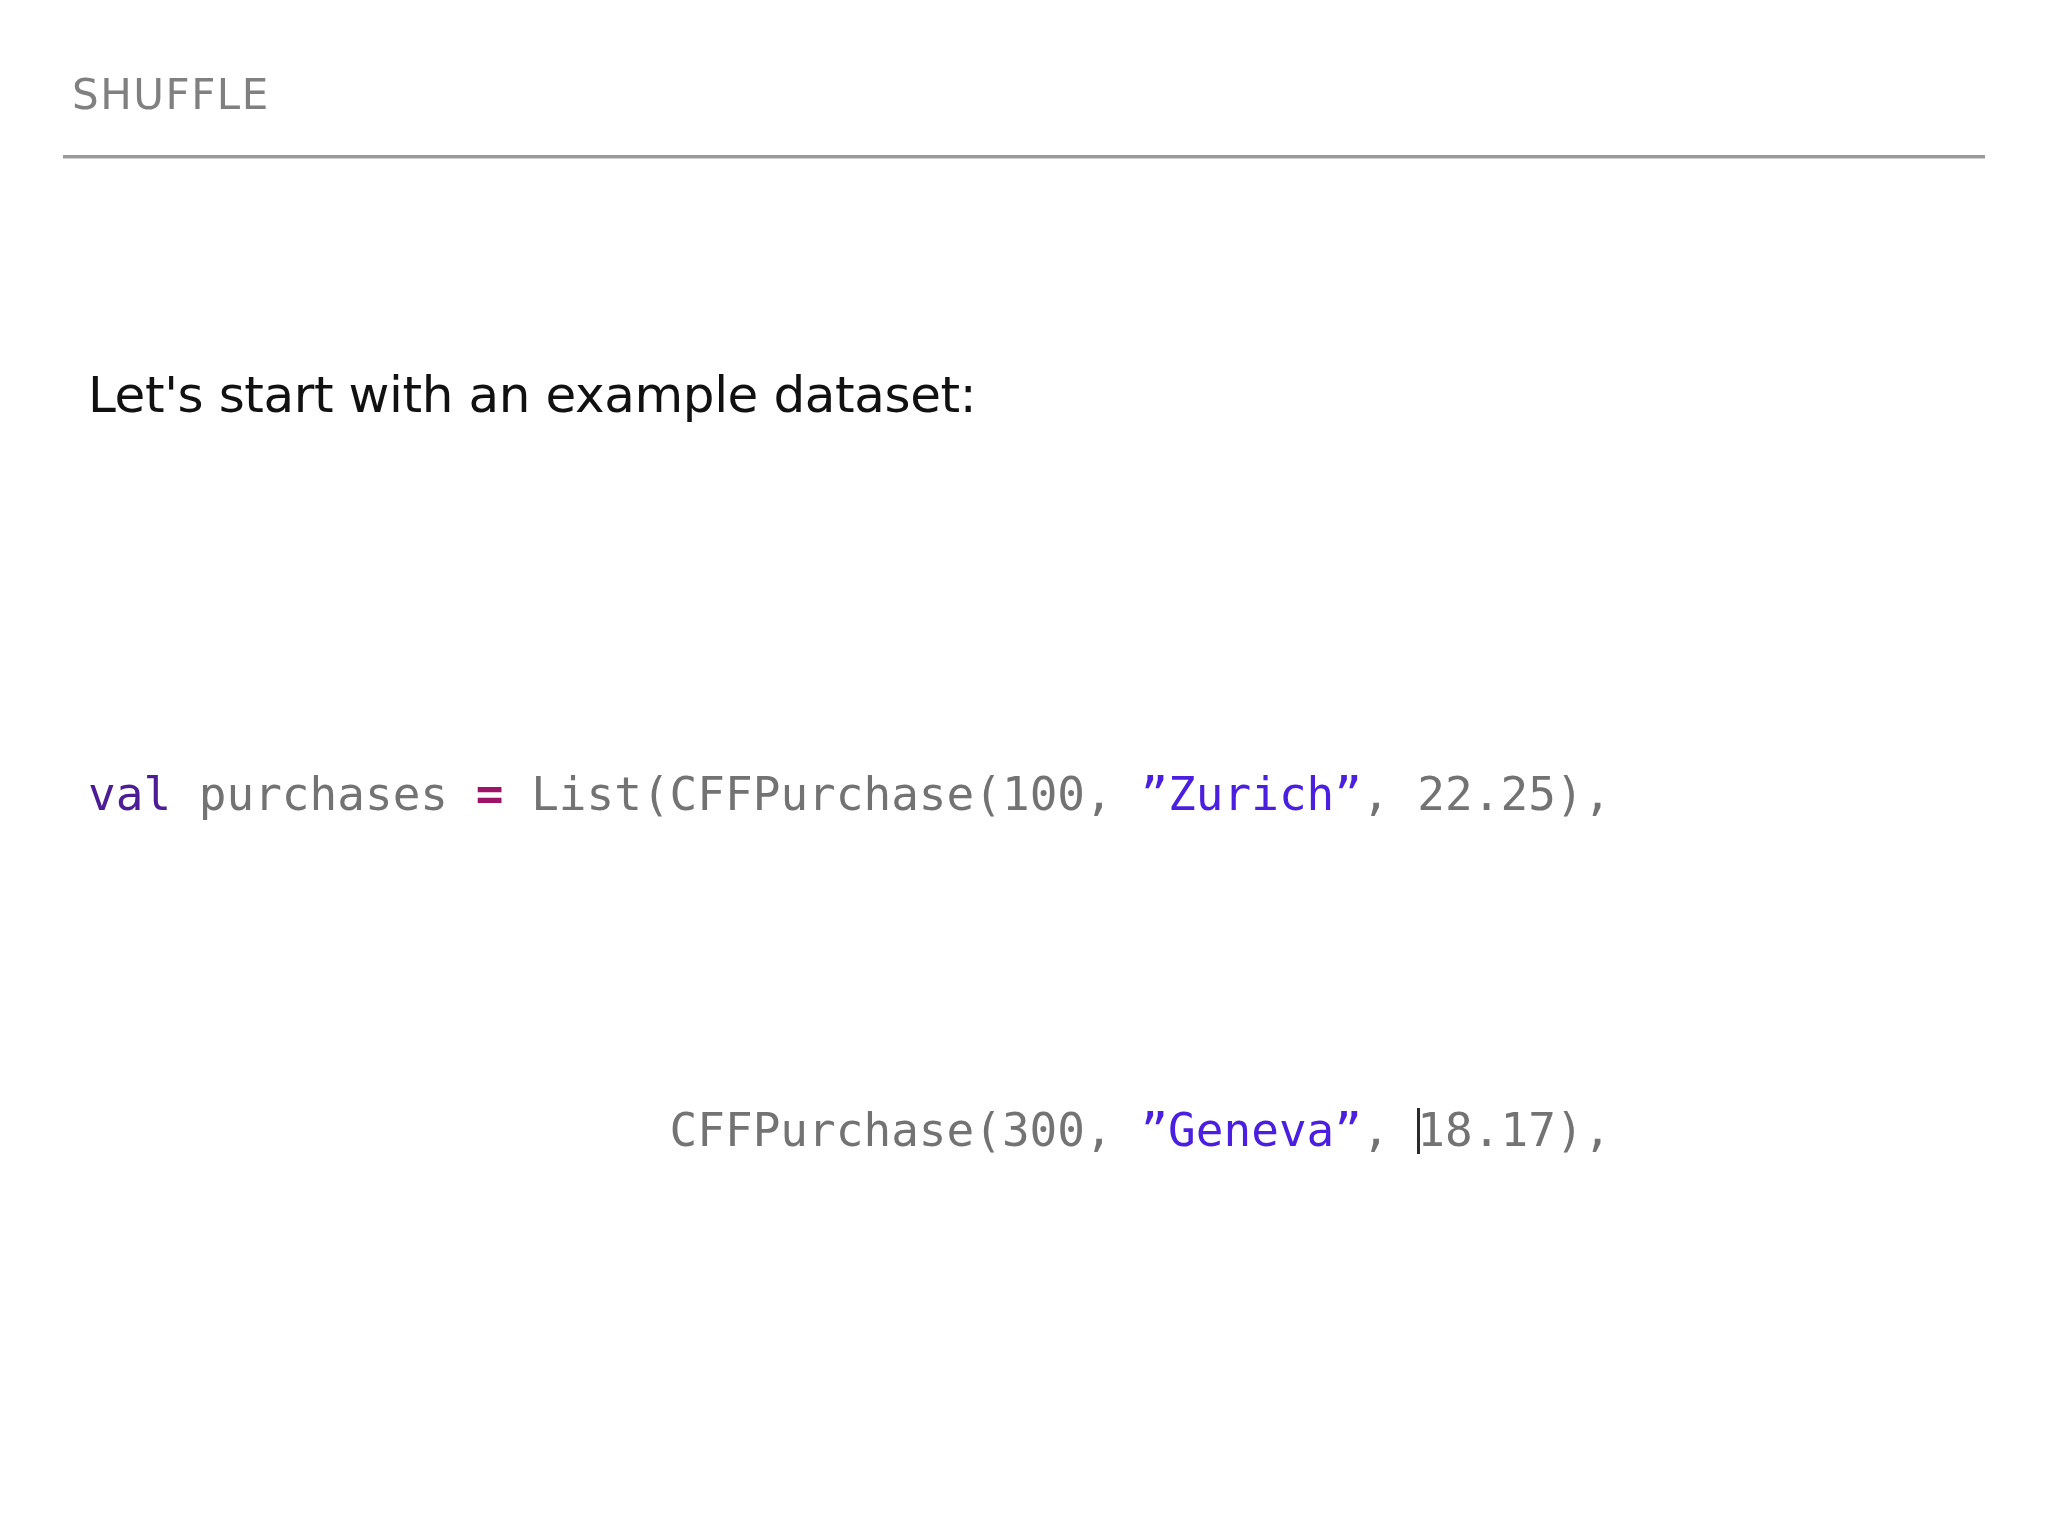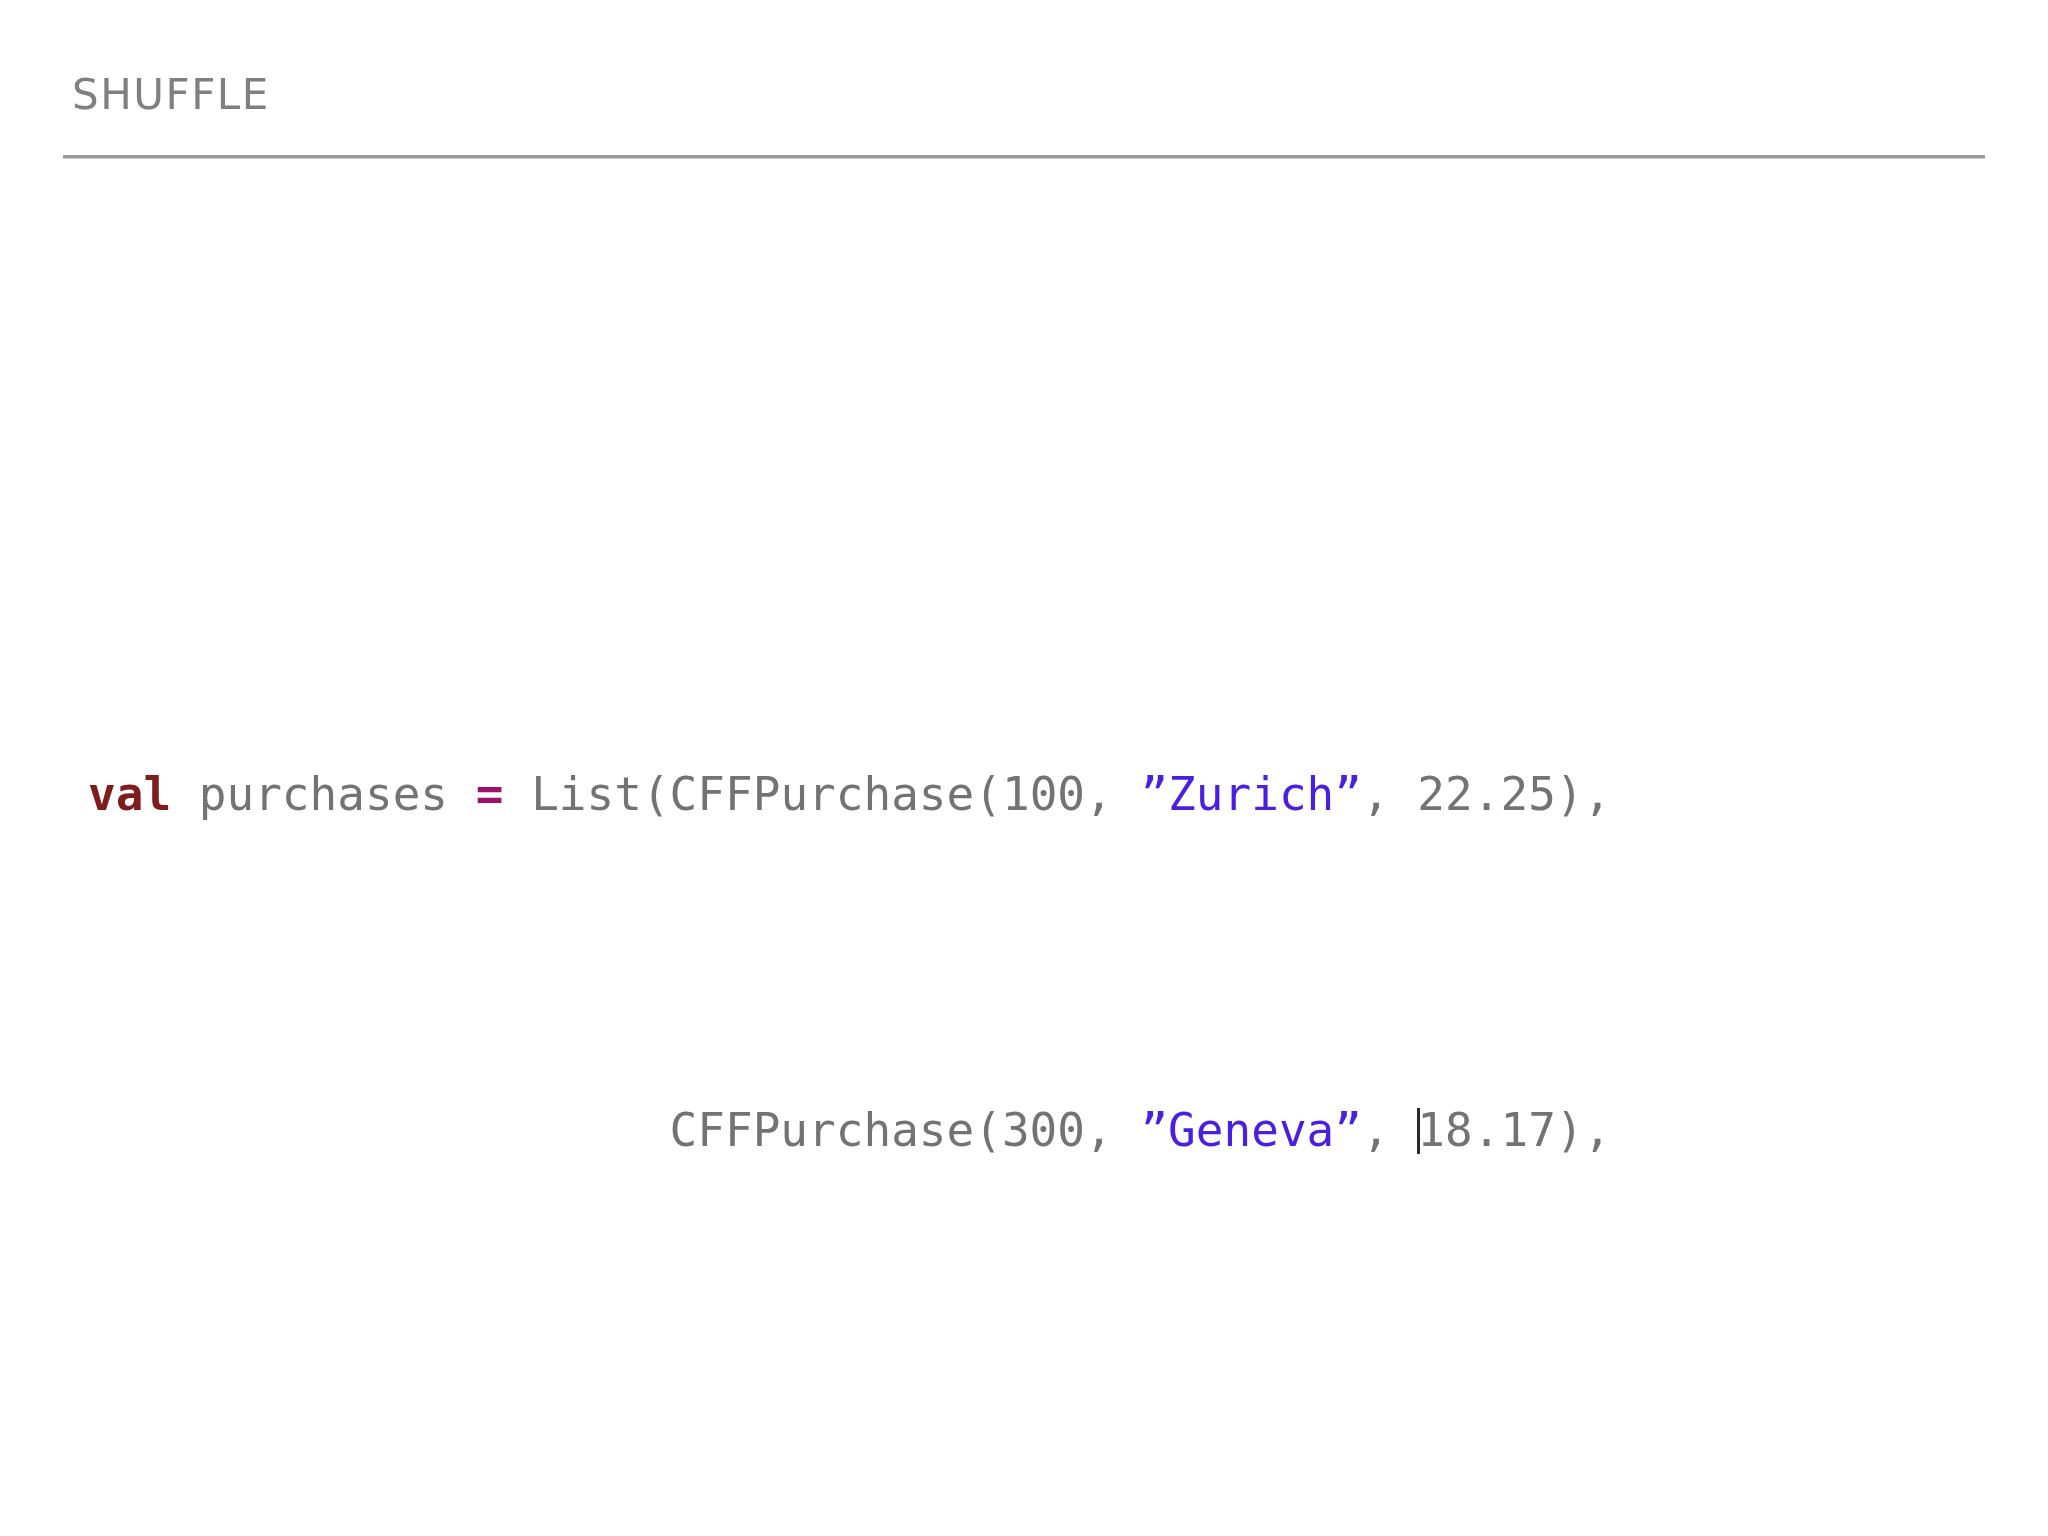--- a/index.html
+++ b/index.html
@@ -91,22 +91,22 @@
     line-height: 84px;
     color: #1a1a1a;
     white-space: pre;
     letter-spacing: 0px;
   }
   .code-line {
     height: 84px;
     white-space: pre;
   }
   .tok-kw {
-    color: #7f1d1d;
-    font-weight: 700;
+    color: #4c1d95;
+    font-weight: 400;
   }
   .tok-op {
     color: #9c1368;
     font-weight: 700;
   }
   .tok-str {
     color: #4b1fe0;
   }
   .tok-plain {
     color: #737373;
@@ -125,20 +125,21 @@
 
 <div class="slide">
 
   <div class="slide-header">
     <div class="slide-title">SHUFFLE</div>
     <div class="header-rule"></div>
   </div>
 
   <div class="slide-body">
 
+    <div class="prose prose-intro">Let's start with an example dataset:</div>
 
     <div class="code-block">
 
       <div class="code-line"><span class="tok-kw">val</span><span class="tok-plain"> purchases </span><span class="tok-op">=</span><span class="tok-plain"> List(CFFPurchase(100, </span><span class="tok-str">”Zurich”</span><span class="tok-plain">, 22.25),</span></div>
 
       <div class="code-line"><span class="tok-plain">                     </span><span class="tok-plain">CFFPurchase(300, </span><span class="tok-str">”Geneva”</span><span class="tok-plain">, </span><span class="caret"></span><span class="tok-plain">18.17),</span></div>
 
 
       
 

